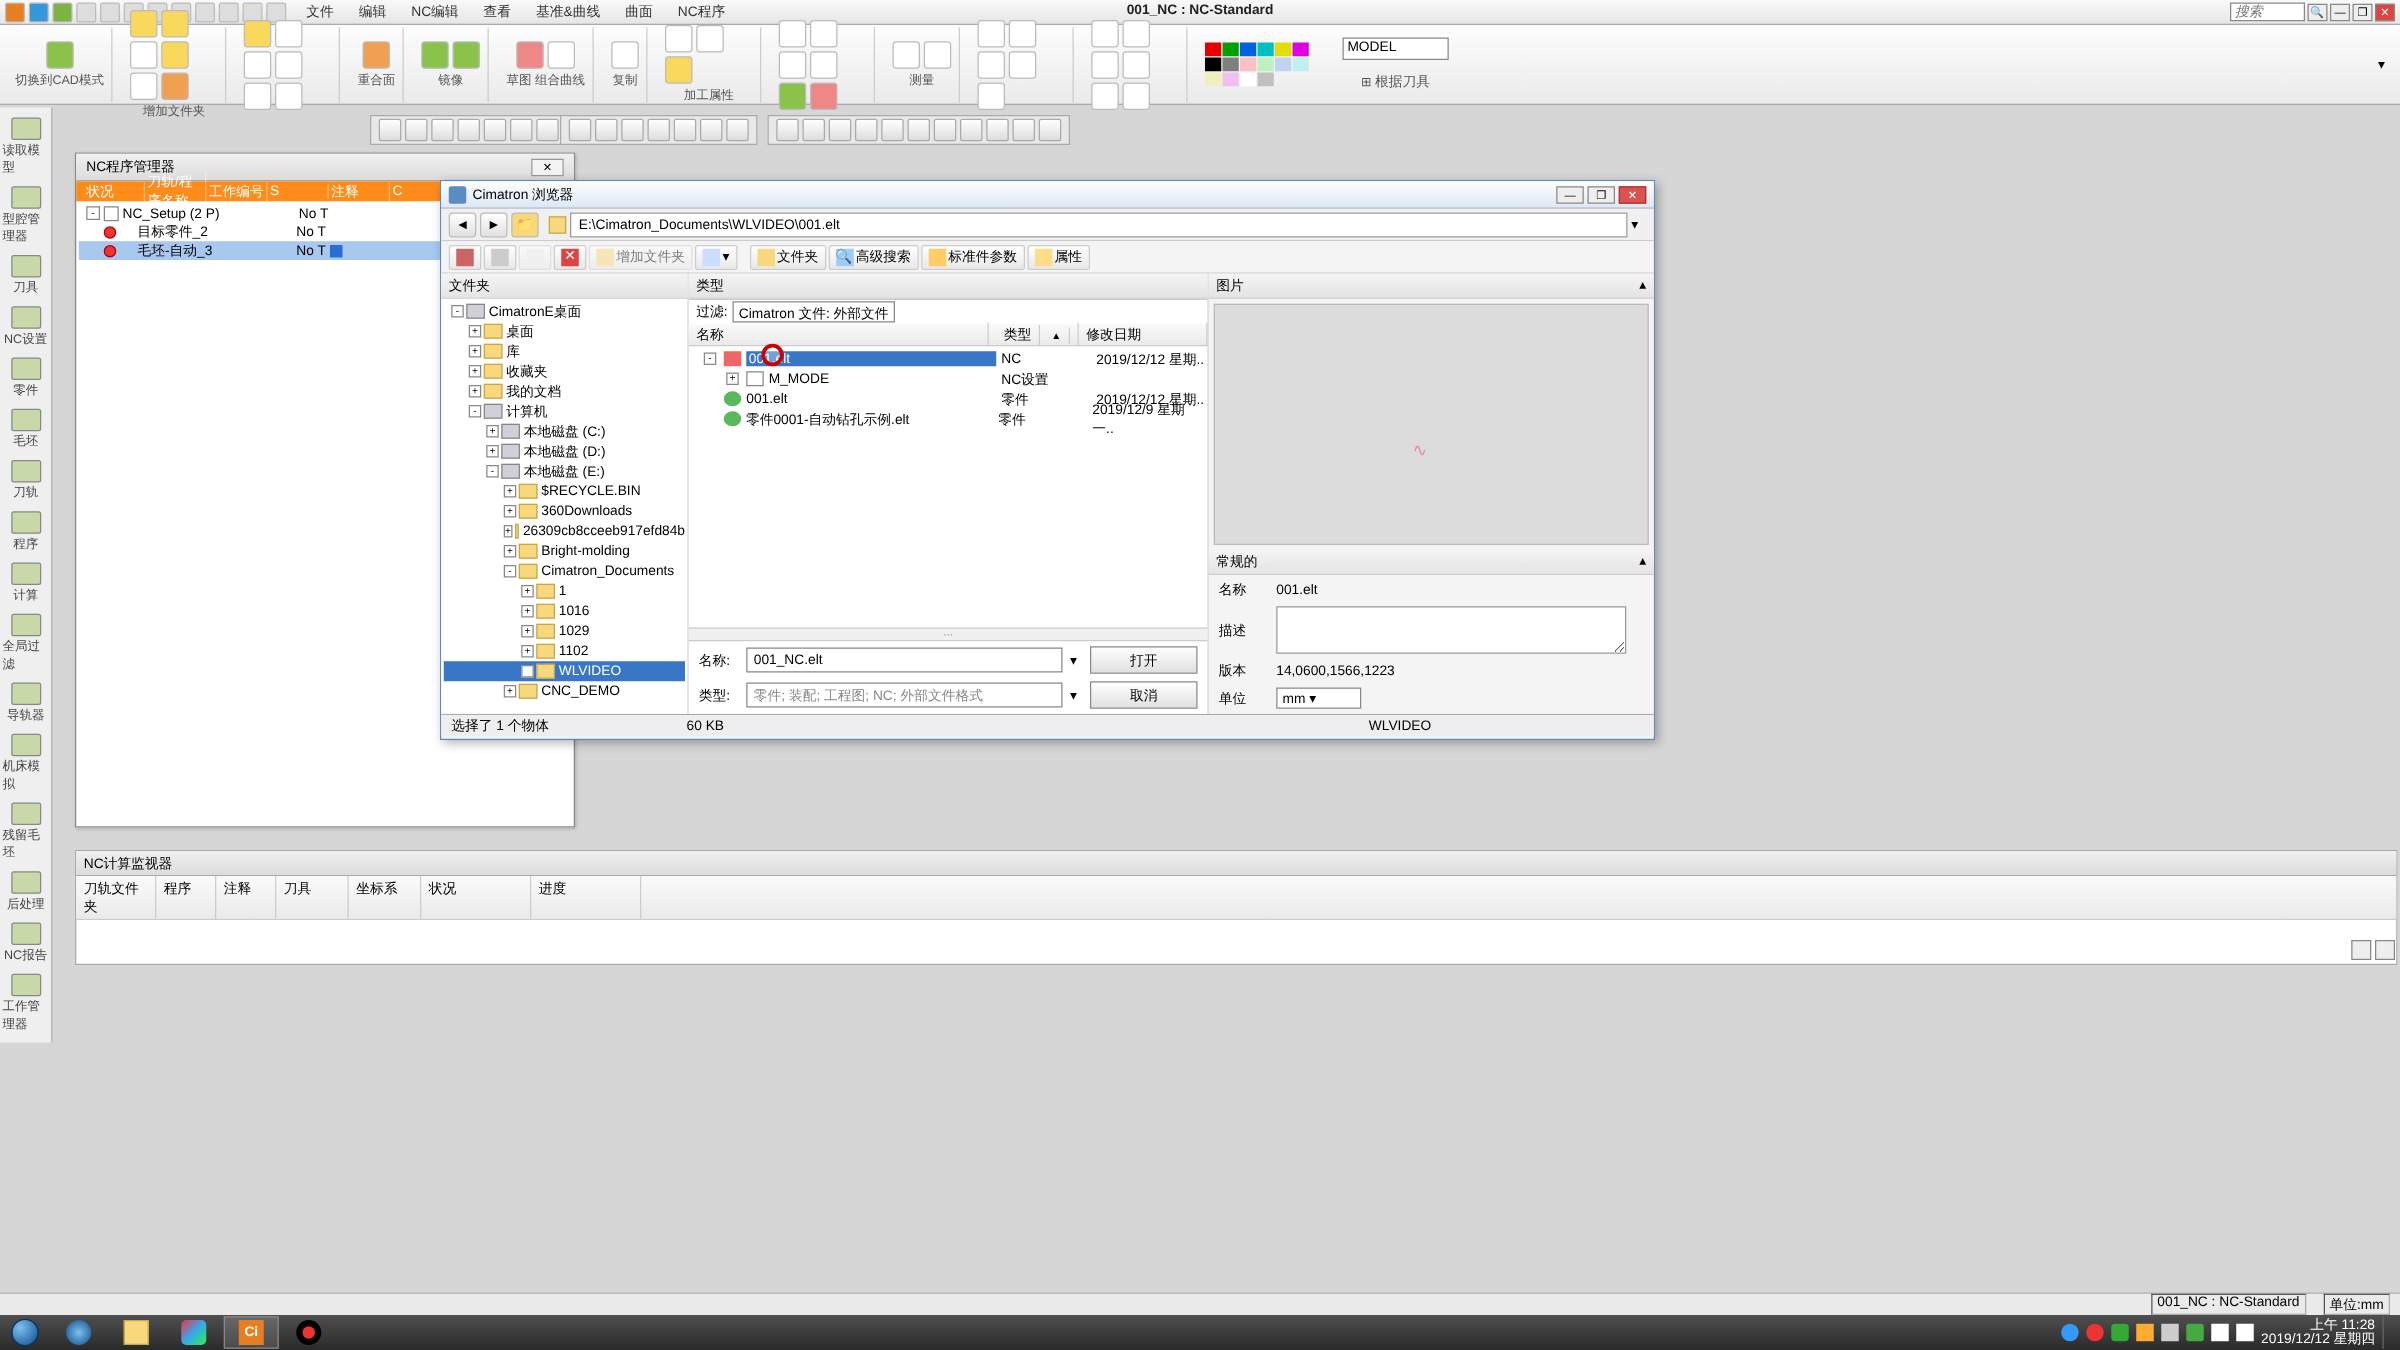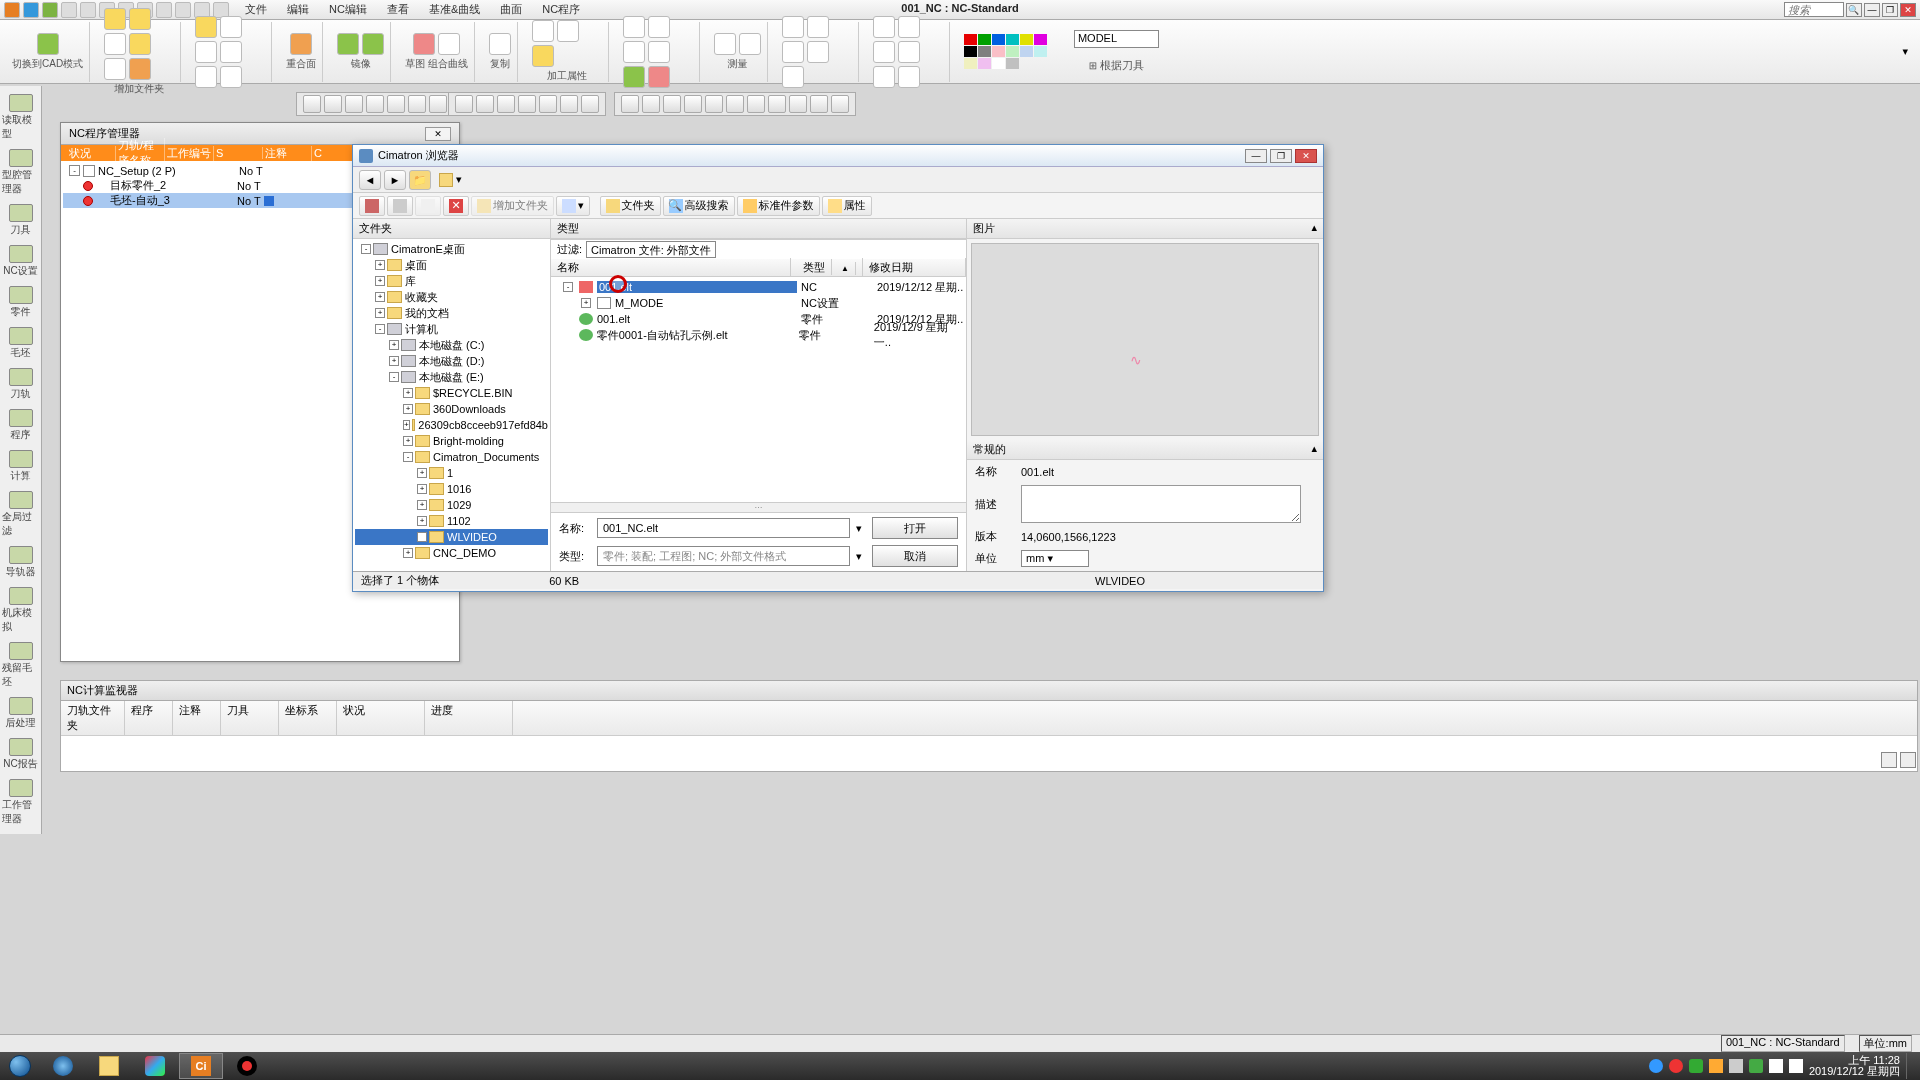--- a/index.html
+++ b/index.html
@@ -443,20 +443,21 @@
       <div class="dlg-winbtn">❐</div>
       <div class="dlg-winbtn close">✕</div>
     </div>
   </div>
   <div class="dlg-nav">
     <div class="nav-btn">◄</div>
     <div class="nav-btn">►</div>
     <div class="nav-btn" style="background:#f7d87c;">📁</div>
     <div style="width:2px;"></div>
     <div style="width:14px;height:14px;background:#f7d87c;border:1px solid #c9a64a;"></div>
+    <input class="path-input" value="E:\Cimatron_Documents\WLVIDEO\001.elt" style="">
     <span style="width:12px;">▾</span>
   </div>
   <div class="dlg-toolbar">
     <div class="tb-btn">
         <div class="mini-ico" style="background:#c66;"></div>
       </div>
     <div class="tb-btn">
         <div class="mini-ico" style="background:#ccc;"></div>
       </div>
     <div class="tb-btn disabled">

